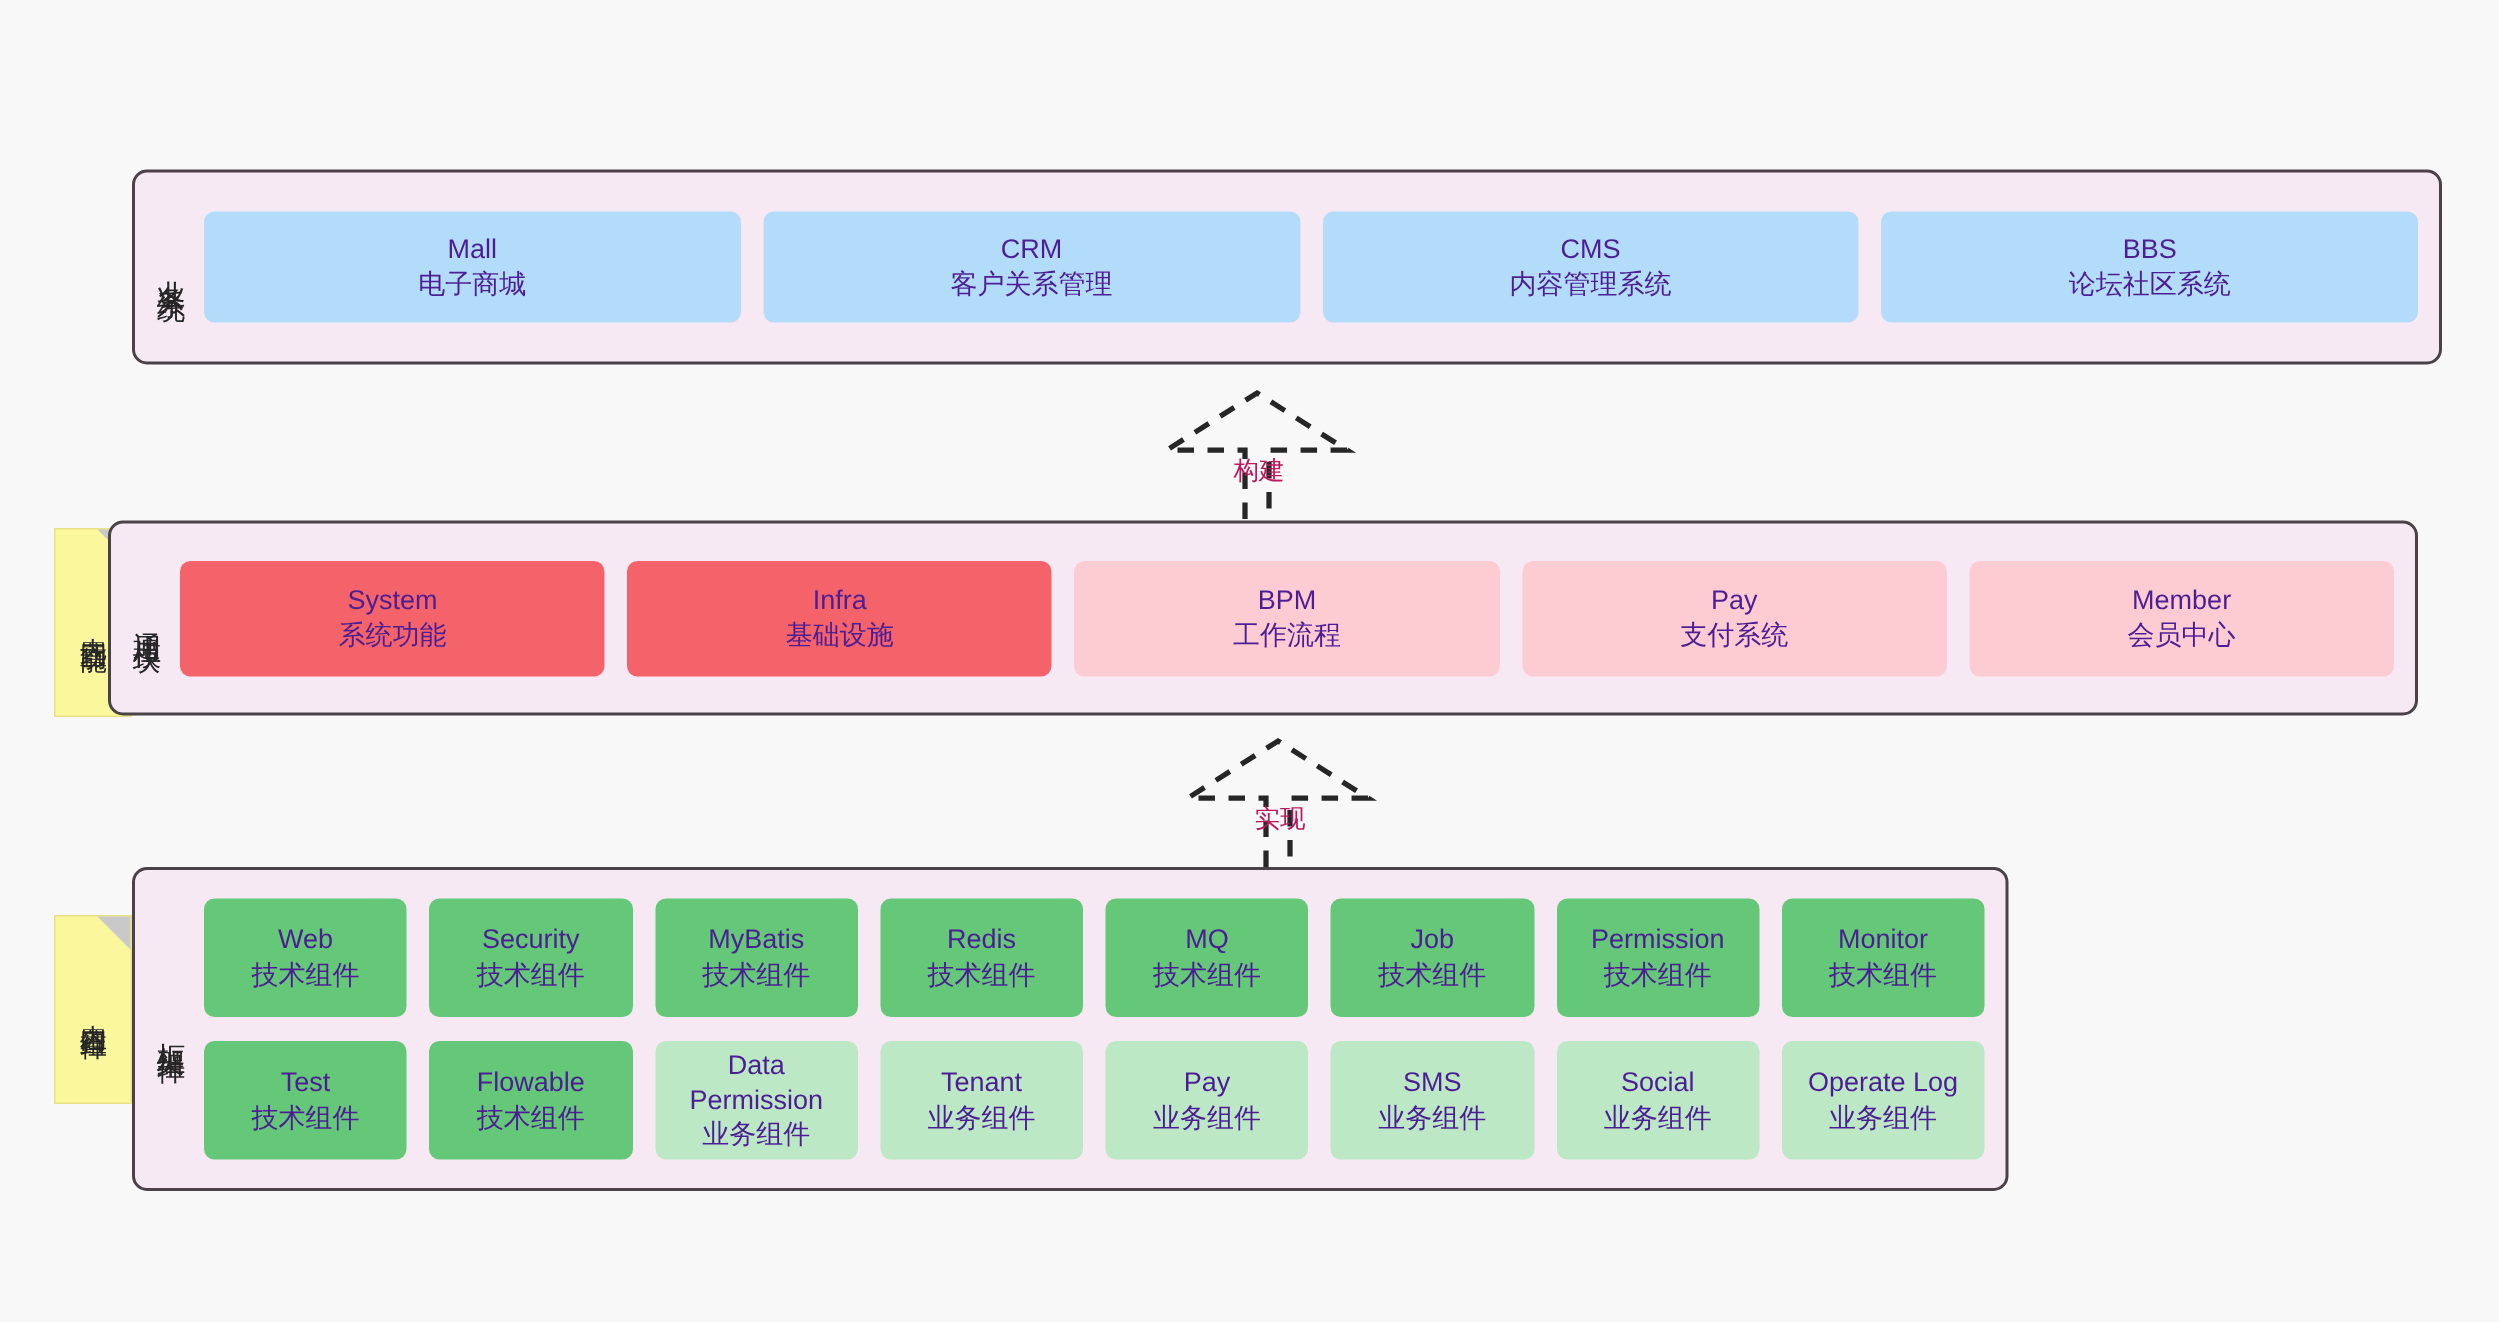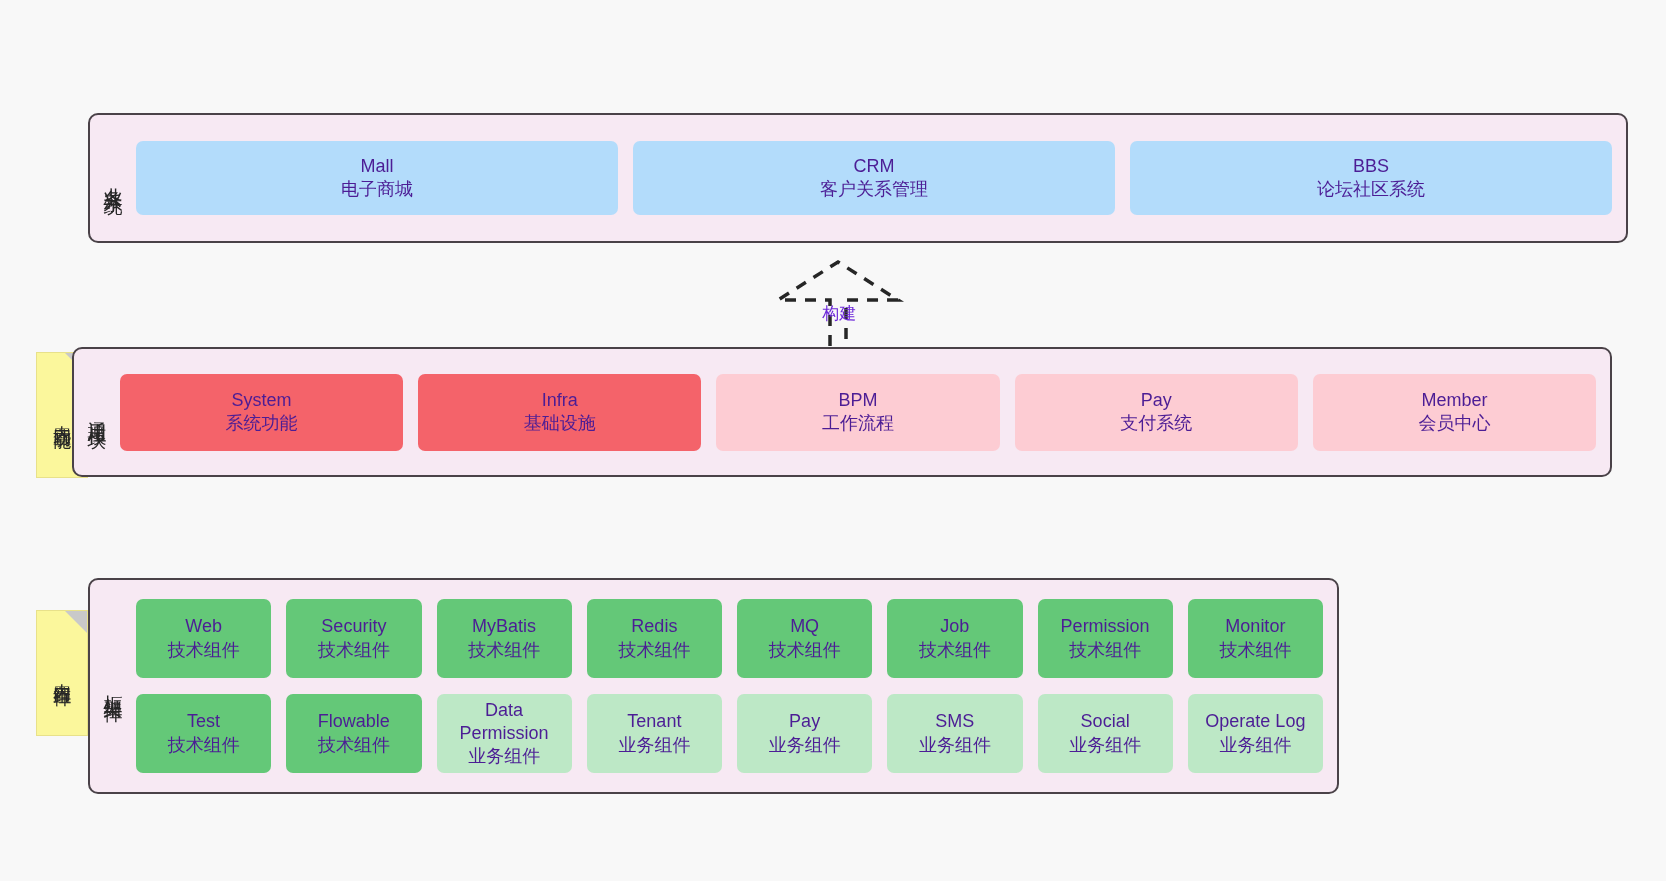--- a/index.html
+++ b/index.html
@@ -109,21 +109,21 @@
     width: 160px;
     height: 96px;
   }
   .connector svg { display: block; overflow: visible; }
   .connector .conn-label {
     position: absolute;
     left: 50%;
     top: 44px;
     transform: translateX(-46%);
     font-size: 17px;
-    color: #6d28d9;
+    color: #be185d;
     background: transparent;
     white-space: nowrap;
     user-select: none;
   }
 </style>
 </head>
 <body>
 
 <div id="canvas">
 
@@ -131,20 +131,24 @@
     <div class="layer-title">业务系统</div>
     <div class="layer-body">
       <div class="row" style="height:74px;">
         <div class="cell blue">
           <span class="name">Mall</span>
           <span class="sub">电子商城</span>
         </div>
         <div class="cell blue">
           <span class="name">CRM</span>
           <span class="sub">客户关系管理</span>
+        </div>
+        <div class="cell blue">
+          <span class="name">CMS</span>
+          <span class="sub">内容管理系统</span>
         </div>
         <div class="cell blue">
           <span class="name">BBS</span>
           <span class="sub">论坛社区系统</span>
         </div>
       </div>
     </div>
   </div>
 
   <div class="connector" style="left:758px; top:258px;">
@@ -178,20 +182,26 @@
           <span class="sub">支付系统</span>
         </div>
         <div class="cell red-light">
           <span class="name">Member</span>
           <span class="sub">会员中心</span>
         </div>
       </div>
     </div>
   </div>
 
+  <div class="connector" style="left:772px; top:490px;">
+    <svg width="160" height="96" viewBox="0 0 160 96">
+      <path d="M 72 88 L 72 42 L 20 42 L 80 4 L 140 42 L 88 42 L 88 88" fill="none" stroke="#262626" stroke-width="3.5" stroke-dasharray="11,9" stroke-linecap="butt"></path>
+    </svg>
+    <span class="conn-label">实现</span>
+  </div>
 
   <div class="note" style="left:36px; top:610px; height:126px;">
     <span>内置组件</span>
   </div>
   <div class="layer" style="left:88px; top:578px; width:1251px; height:216px;">
     <div class="layer-title">框架组件</div>
     <div class="layer-body">
 
       <div class="row" style="height:79px;">
         <div class="cell green-strong">

